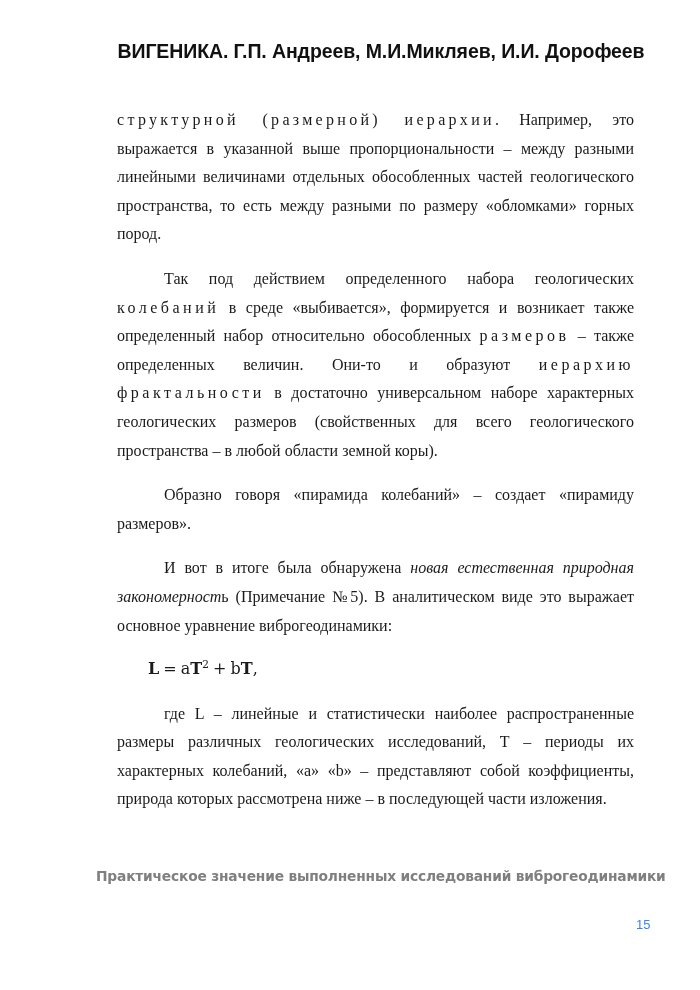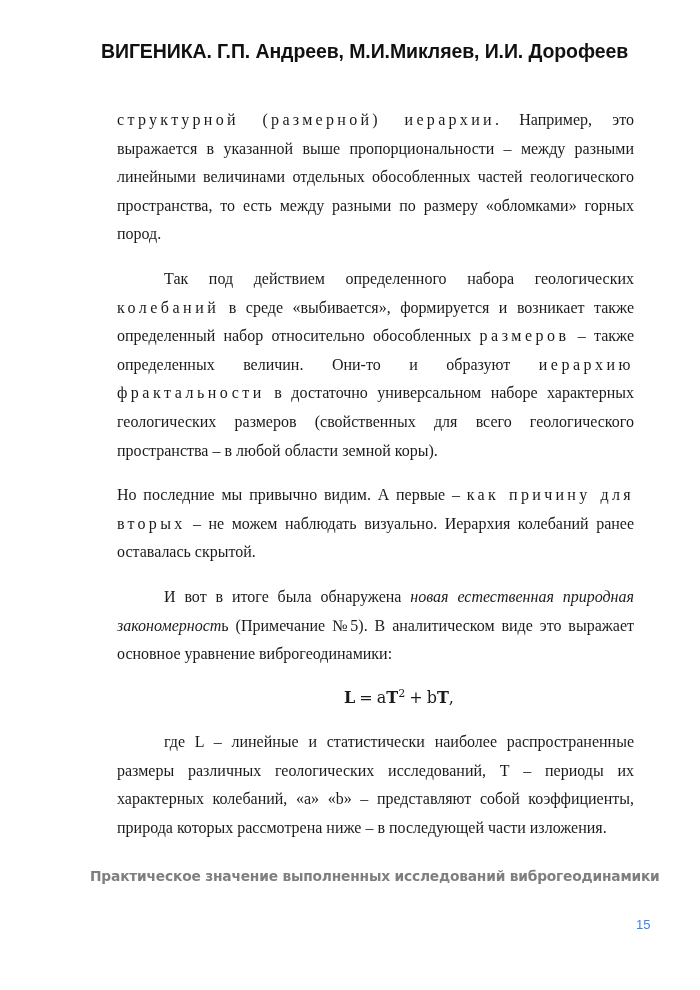--- a/index.html
+++ b/index.html
@@ -24,20 +24,21 @@
     position: absolute;
     left: 101px;
     top: 40px;
     width: 560px;
     font-family: "Liberation Sans", sans-serif;
     font-weight: bold;
     font-size: 19.5px;
     letter-spacing: -0.1px;
     color: #111111;
     white-space: nowrap;
+    text-align: center;
   }
   .body-text {
     position: absolute;
     left: 101px;
     top: 90px;
     width: 549px;
     font-family: "Liberation Serif", serif;
     font-size: 16px;
     line-height: 28.6px;
     color: #1a1a1a;
@@ -54,29 +55,28 @@
   .it { font-style: italic; }
 
   .equation {
     margin: 0 0 15px 0;
     padding-left: 47px;
     font-family: "DejaVu Serif", serif;
     font-size: 16px;
     line-height: 28.6px;
     color: #1a1a1a;
     white-space: nowrap;
-    text-align: center;
   }
   .equation .bold { font-weight: bold; }
   .equation sup { font-size: 11px; line-height: 0; vertical-align: 6px; }
   .equation .op { margin: 0 4px; }
 
   .section-heading {
     position: absolute;
-    left: 90px;
+    left: 96px;
     top: 868px;
     width: 560px;
     font-family: "DejaVu Sans", sans-serif;
     font-weight: bold;
     font-size: 13.8px;
     color: #7f7f7f;
     white-space: nowrap;
     letter-spacing: -0.2px;
   }
   .page-number {
@@ -94,22 +94,22 @@
 <div class="page">
 
   <div class="header">ВИГЕНИКА. Г.П. Андреев, М.И.Микляев, И.И. Дорофеев</div>
 
   <div class="body-text">
 
     <p class="gap-after"><span class="spaced">структурной (размерной) иерархии</span><span>. Например, это выражается в указанной выше пропорциональности – между разными линейными величинами отдельных обособленных частей геологического пространства, то есть между разными по размеру «обломками» горных пород.</span></p>
 
     <p class="indent gap-after"><span>Так под действием определенного набора геологических </span><span class="spaced-it">колебаний</span><span> в среде «выбивается», формируется и возникает также определенный набор относительно обособленных </span><span class="spaced-it">размеров</span><span> – также определенных величин. Они-то и образуют </span><span class="spaced-it">иерархию фрактальности</span><span> в достаточно универсальном наборе характерных геологических размеров (свойственных для всего геологического пространства – в любой области земной коры).</span></p>
 
+    <p class="indent gap-after"><span>Образно говоря «пирамида колебаний» – создает «пирамиду размеров».</span></p>
 
-    <p class="gap-after"><span>Но последние мы привычно видим. А первые – </span><span class="spaced">как причину для вторых</span><span> – не можем наблюдать визуально. Иерархия колебаний ранее оставалась скрытой.</span></p>
 
 
     <p class="indent gap-after"><span>И вот в итоге была обнаружена </span><span class="it">новая естественная природная закономерност</span><span>ь (Примечание №5). В аналитическом виде это выражает основное уравнение виброгеодинамики:</span></p>
 
     <div class="equation"><span class="bold">L</span><span class="op">=</span><span>a</span><span class="bold">T</span><sup>2</sup><span class="op">+</span><span>b</span><span class="bold">T</span><span>,</span></div>
 
     <p class="indent"><span>где L – линейные и статистически наиболее распространенные размеры различных геологических исследований, Т – периоды их характерных колебаний, «a» «b» – представляют собой коэффициенты, природа которых рассмотрена ниже – в последующей части изложения.</span></p>
 
   </div>
 

